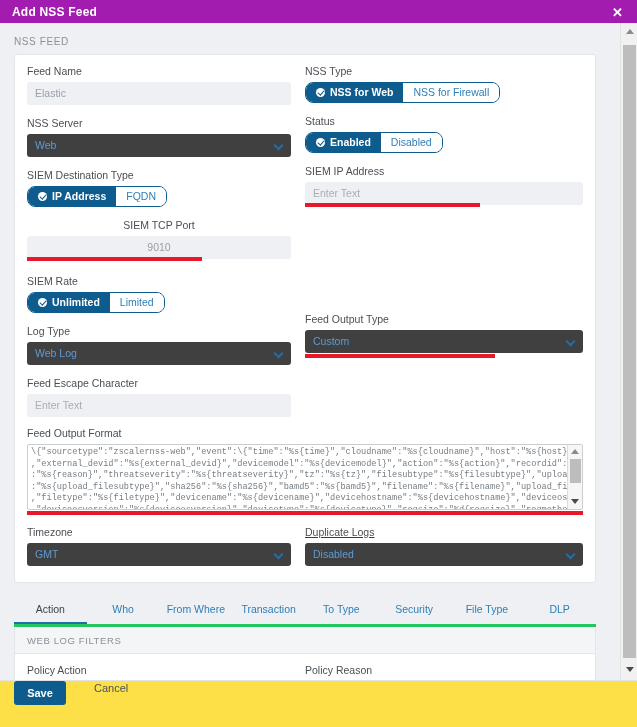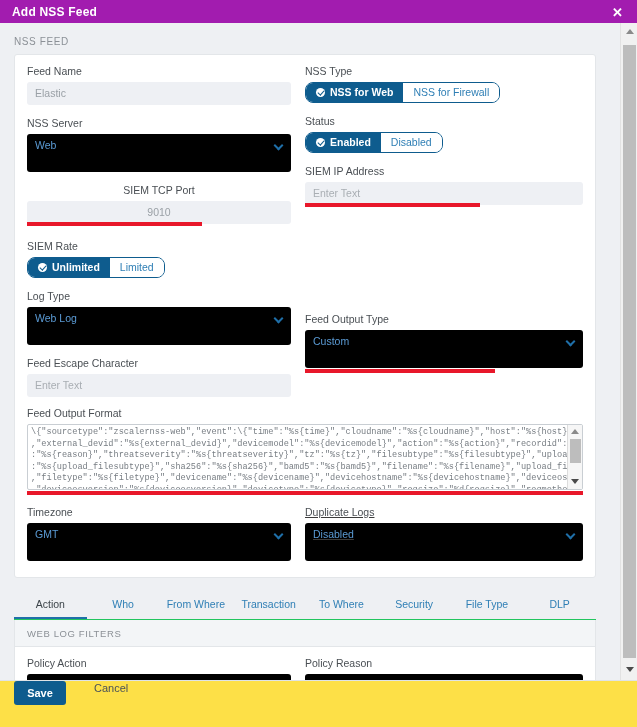--- a/index.html
+++ b/index.html
@@ -118,22 +118,22 @@
     font-size: 10.5px;
     color: #9aa0a6;
     padding: 0 8px;
     line-height: 23px;
     display:block;
     font-family: "Liberation Sans", sans-serif;
   }
   .inp.placeholder { color: #a9aeb3; }
 
   .sel {
-    height: 38px;
-    background: #000000;
+    height: 23px;
+    background: #404040;
     border-radius: 3px;
     width: 100%;
     font-size: 10.5px;
     color: #5b9bd5;
     padding: 0 8px;
     line-height: 23px;
     position: relative;
     cursor: pointer;
   }
   .sel .chev {
@@ -216,21 +216,21 @@
     background: #f6f6f6; border-left: 1px solid #dcdcdc;
   }
   .ta-sb .a { height: 13px; display:flex; align-items:center; justify-content:center; }
   .ta-sb .th { position:absolute; top: 14px; left: 2px; width: 11px; height: 24px; background:#bdbdbd; }
   .ta-sb .a.b { position:absolute; bottom:1px; left:0; width:100%; }
 
   
   .tabs {
     display: flex;
     margin: 14px 14px 0 14px;
-    border-bottom: 1px solid #22c55e;
+    border-bottom: 3px solid #22c55e;
     background: transparent;
   }
   .tab {
     flex: 1;
     text-align: center;
     font-size: 10.5px;
     color: #2f7fb5;
     padding: 6px 0 7px 0;
     cursor: pointer;
   }
@@ -306,20 +306,32 @@
           </div>
 
           <div class="fld">
             <span class="lbl">NSS Server</span>
             <div class="sel">
               <span>Web</span>
               <span class="chev"></span>
             </div>
           </div>
 
+          <div class="fld">
+            <span class="lbl">SIEM Destination Type</span>
+            <div class="tg">
+              <div class="opt on">
+                <span class="chk"></span>
+                <span>IP Address</span>
+              </div>
+              <div class="opt">
+                <span>FQDN</span>
+              </div>
+            </div>
+          </div>
 
           <div class="fld" style="margin-bottom:16px;text-align:center;">
             <span class="lbl">SIEM TCP Port</span>
             <div class="inp">9010</div>
             <div class="redline" style="width:175px; bottom:-2px;"></div>
           </div>
 
           <div class="fld">
             <span class="lbl">SIEM Rate</span>
             <div class="tg">
@@ -437,21 +449,21 @@
           </div>
         </div>
       </div>
     </div>
 
     <div class="tabs">
       <div class="tab active">Action</div>
       <div class="tab">Who</div>
       <div class="tab">From Where</div>
       <div class="tab">Transaction</div>
-      <div class="tab">To Where</div>
+      <div class="tab">To Type</div>
       <div class="tab">Security</div>
       <div class="tab">File Type</div>
       <div class="tab">DLP</div>
     </div>
 
     <div class="panel">
       <div class="ptitle">WEB LOG FILTERS</div>
       <div class="pcard">
         <div class="row">
           <div class="col">

